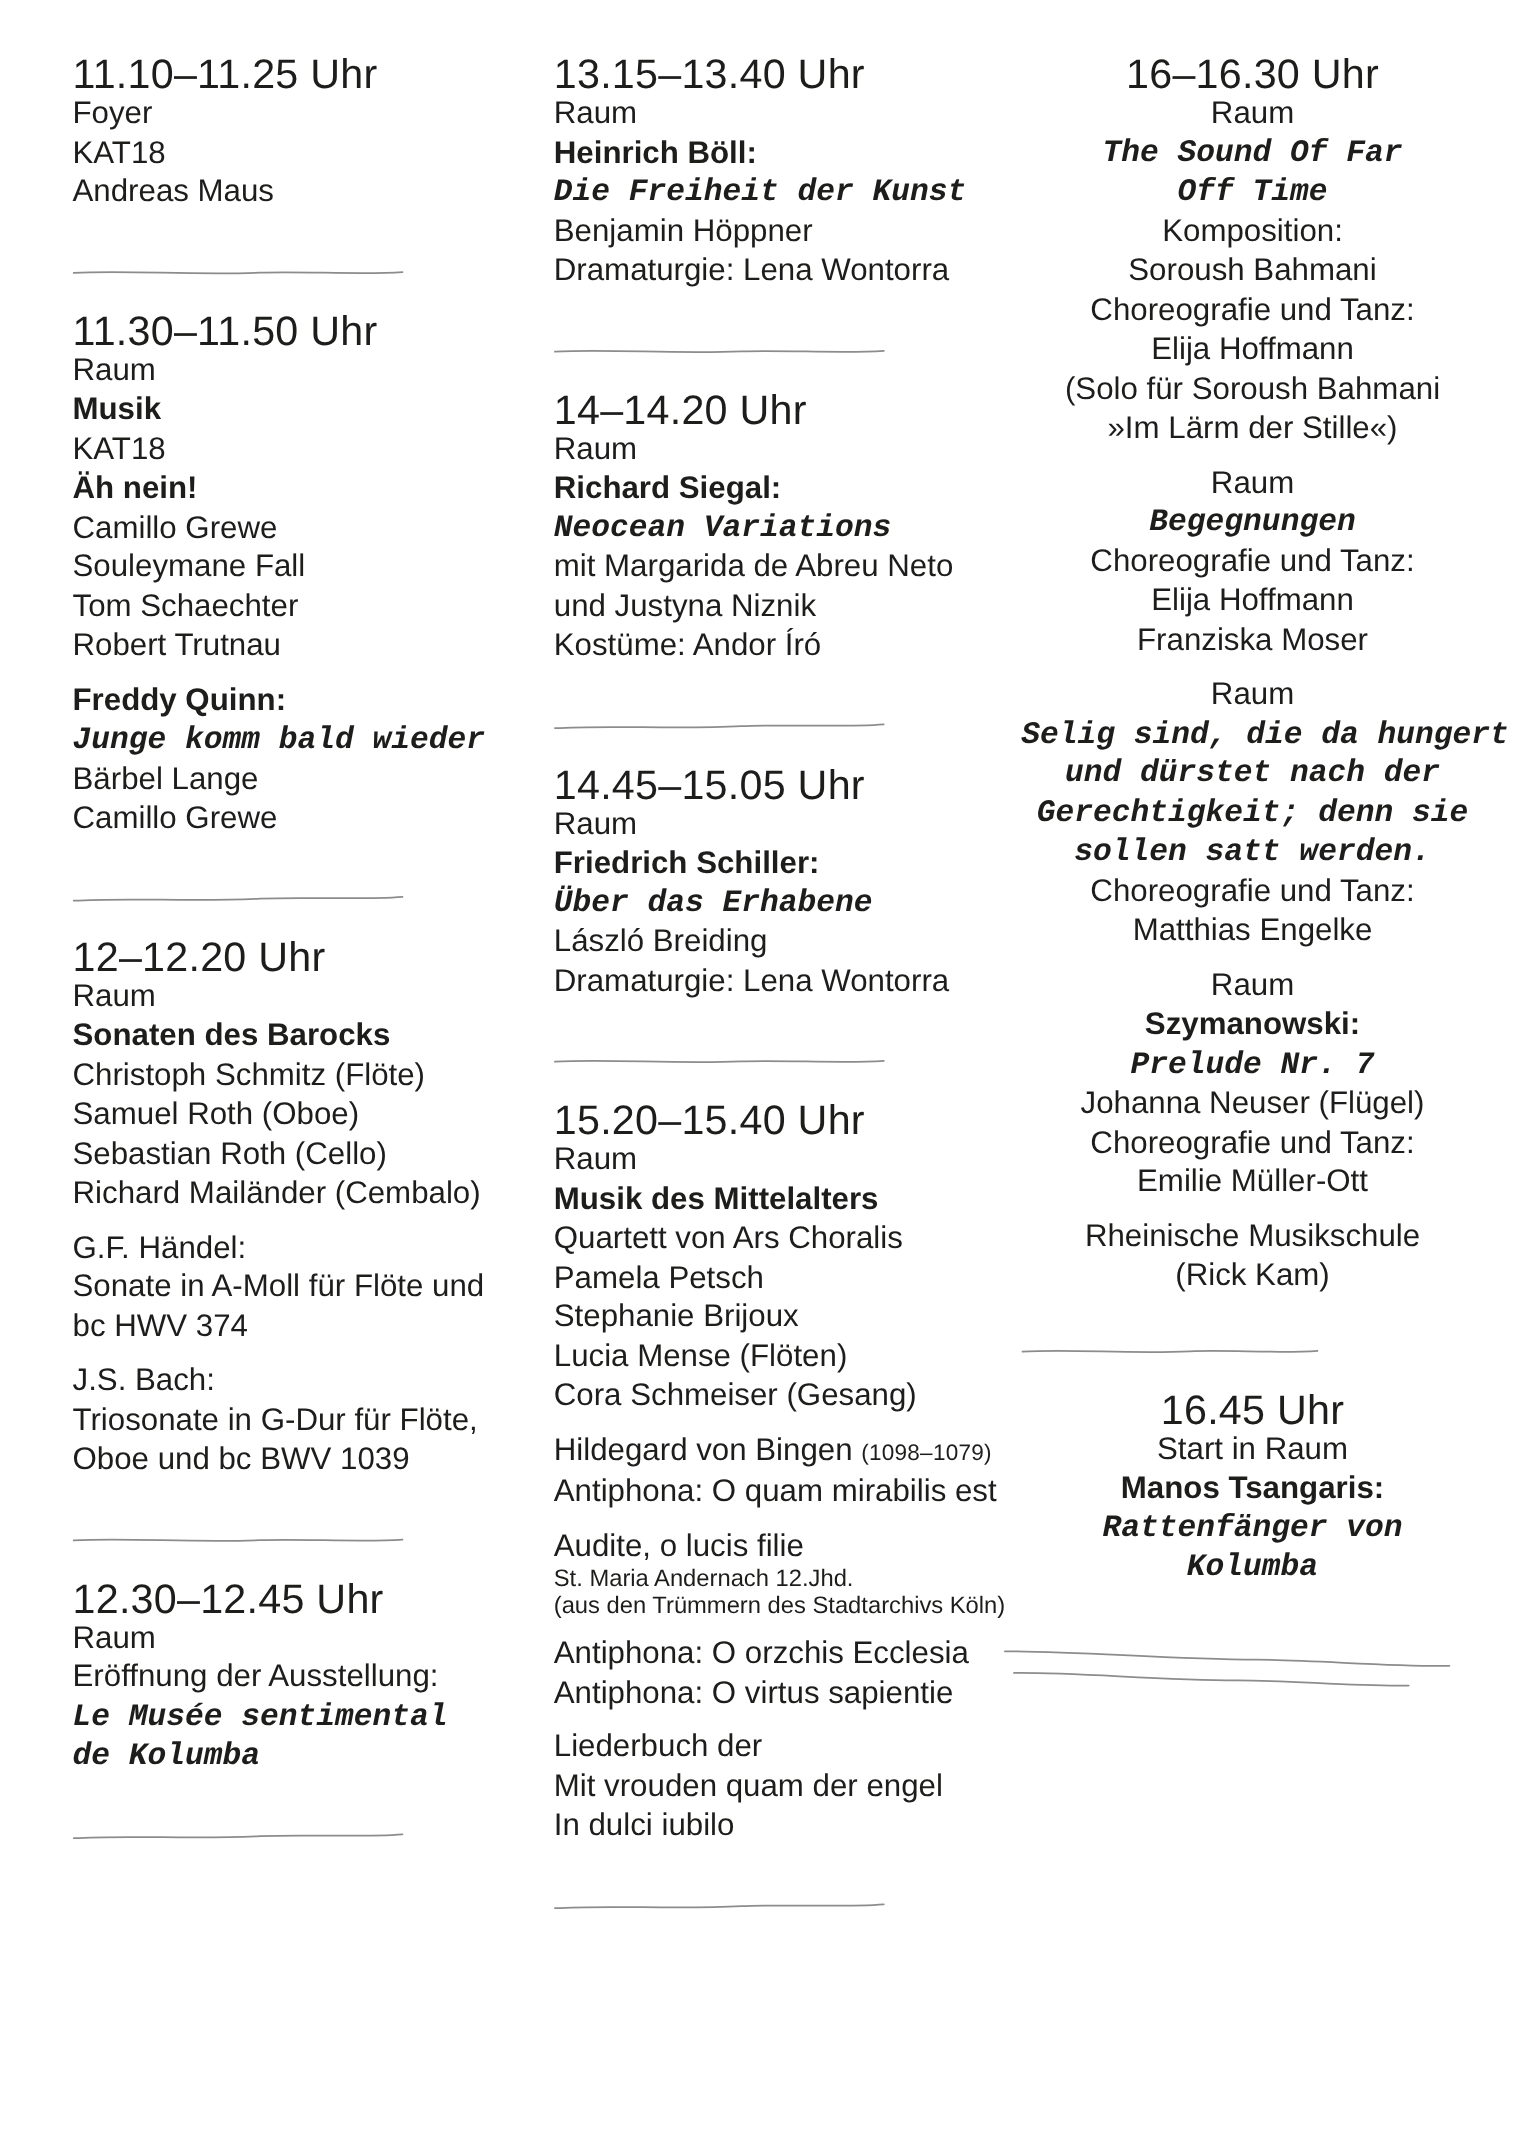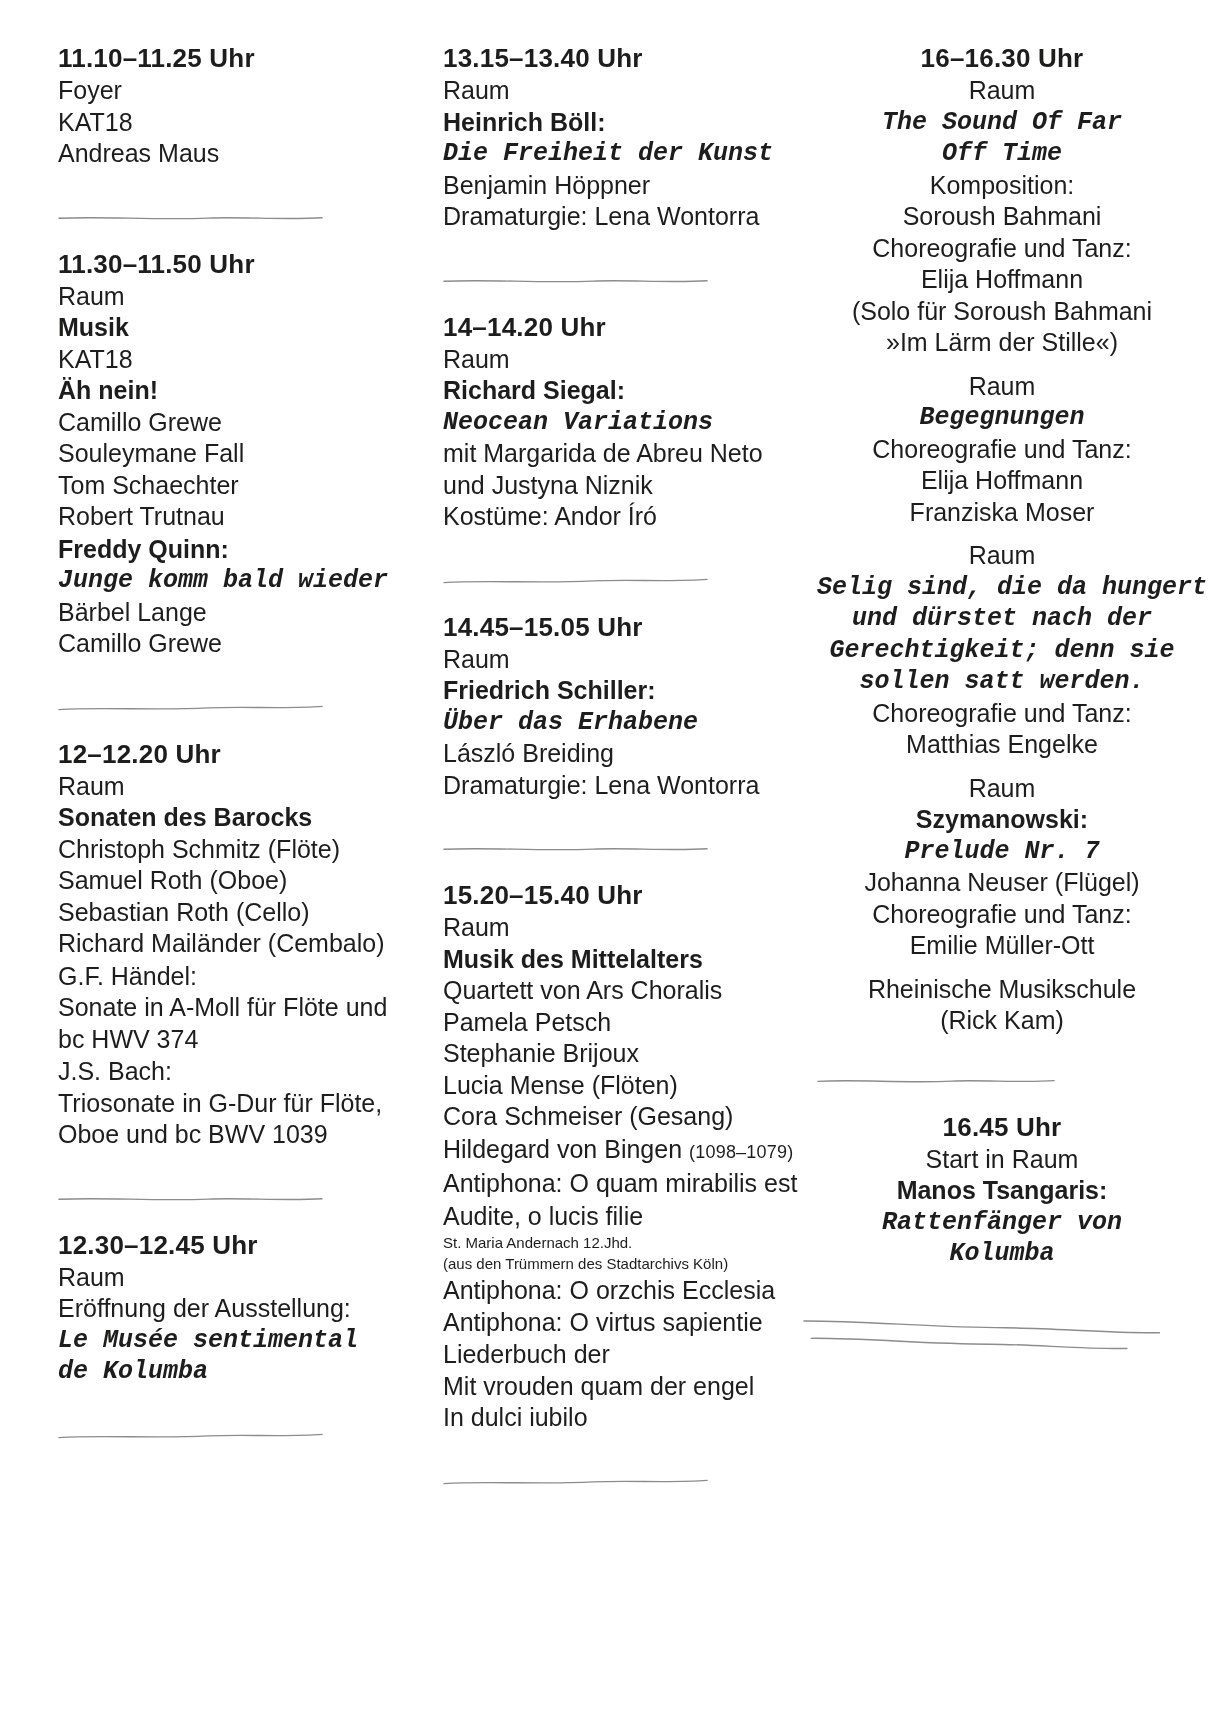--- a/index.html
+++ b/index.html
@@ -6,29 +6,29 @@
   body{
     width:1211px;height:1713px;position:relative;overflow:hidden;
     font-family:"Liberation Sans", sans-serif;
     color:var(--text-color,#1d1d1b);
   }
   .column{position:absolute;top:42px;}
   #col1{left:58px;width:350px;}
   #col2{left:443px;width:350px;}
   #col3{left:817px;width:370px;text-align:center;}
 
-  .event + .event{margin-top:1px;}
+  .event + .event{margin-top:12px;}
   #col3 .event + .event{margin-top:12px;}
 
   .line{font-size:25px;line-height:31.5px;white-space:nowrap;}
-  .time{font-size:26px;font-weight:bold;letter-spacing:.2px;line-height:33px;}
+  .time{font-size:33px;font-weight:normal;letter-spacing:.2px;line-height:33px;}
   .bold{font-weight:bold;}
   .italic{}
   .bolditalic{font-weight:bold;font-style:italic;font-family:Liberation Mono, monospace;}
-  .small{font-size:15px;line-height:21px;white-space:nowrap;}
+  .small{font-size:19px;line-height:21px;white-space:nowrap;}
   .suffix{font-size:18px;margin-left:7px;letter-spacing:.2px;}
 
   .divider{margin:44px 0 26px 0;width:265px;height:8px;}
   #col3 .divider{width:238px;margin:40px 0 26px 0;}
   .divider.v0{transform:rotate(.3deg);}
   .divider.v1{transform:rotate(-.25deg);}
   .divider svg{display:block;width:100%;height:8px;}
 
   .divider-double{margin:46px 0 0 -14px;width:360px;transform:rotate(2.2deg);transform-origin:left top;}
   .divider-double .dline{width:358px;height:8px;}

